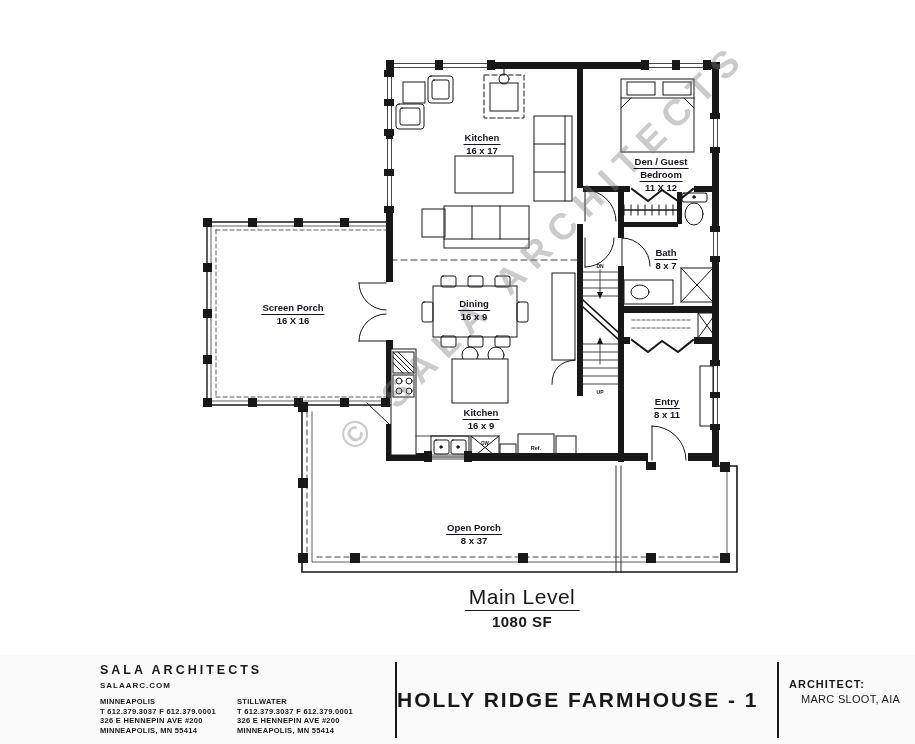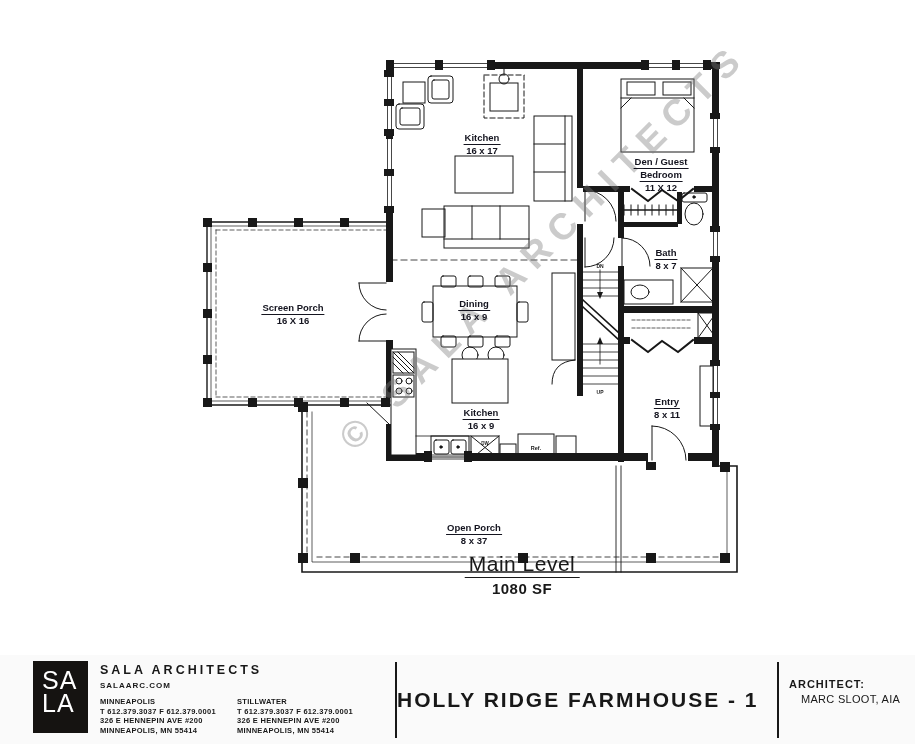--- a/index.html
+++ b/index.html
@@ -16,21 +16,21 @@
     color:rgba(125,125,125,0.40);white-space:nowrap;pointer-events:none;
   }
   
   .rlabel{
     position:absolute;transform:translateX(-50%);text-align:center;
     font-size:9.5px;font-weight:700;color:#14141f;line-height:11.5px;white-space:nowrap;
   }
   .rlabel .nm{display:inline-block;border-bottom:1px solid #14141f;padding:0 1px 0.5px 1px;}
   .rlabel .dm{display:block;border:none;}
   
-  .plan-title{position:absolute;left:522px;top:552px;transform:translateX(-50%);text-align:center;}
+  .plan-title{position:absolute;left:522px;top:585px;transform:translateX(-50%);text-align:center;}
   .plan-title .t{font-size:21px;font-weight:400;color:#181818;border-bottom:1.6px solid #181818;padding:0 4px 1px 4px;display:inline-block;letter-spacing:0.5px;}
   .plan-title .sf{font-size:15px;font-weight:700;margin-top:2px;letter-spacing:0.5px;}
   
   .footer{position:absolute;left:0;right:0;top:655px;height:89px;background:#fafafa;}
   .logo{position:absolute;left:33px;top:6px;width:55px;height:72px;background:#151311;color:#fff;
         padding-left:9px;padding-top:8px;box-sizing:border-box;font-size:25px;line-height:23px;letter-spacing:1px;font-weight:400;}
   .firm{position:absolute;left:100px;top:8px;font-size:12.5px;font-weight:700;letter-spacing:3px;}
   .site{position:absolute;left:100px;top:26px;font-size:8px;font-weight:700;letter-spacing:1px;}
   .office{position:absolute;top:42px;font-size:7.5px;font-weight:700;line-height:9.6px;letter-spacing:0.3px;}
   .office.o1{left:100px;} .office.o2{left:237px;}
@@ -349,24 +349,20 @@
   <span class="nm">Open Porch</span>
   <span class="dm">8 x 37</span>
 </div>
 
 <div class="plan-title">
   <span class="t">Main Level</span>
   <div class="sf">1080 SF</div>
 </div>
 
 <div class="footer">
-  <div class="logo">
-    <div>SA</div>
-    <div>LA</div>
-  </div>
   <div class="firm">SALA ARCHITECTS</div>
   <div class="site">SALAARC.COM</div>
 
   <div class="office o1">
     <div>MINNEAPOLIS</div>
     <div>T 612.379.3037   F 612.379.0001</div>
     <div>326 E HENNEPIN AVE #200</div>
     <div>MINNEAPOLIS, MN 55414</div>
   </div>
   <div class="office o2">

